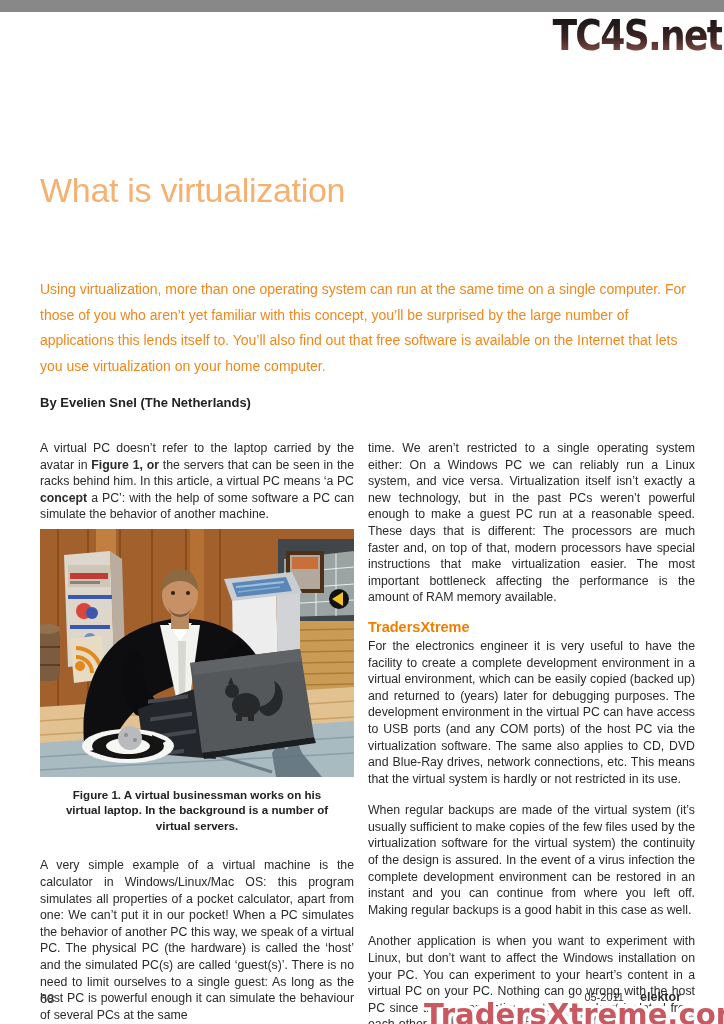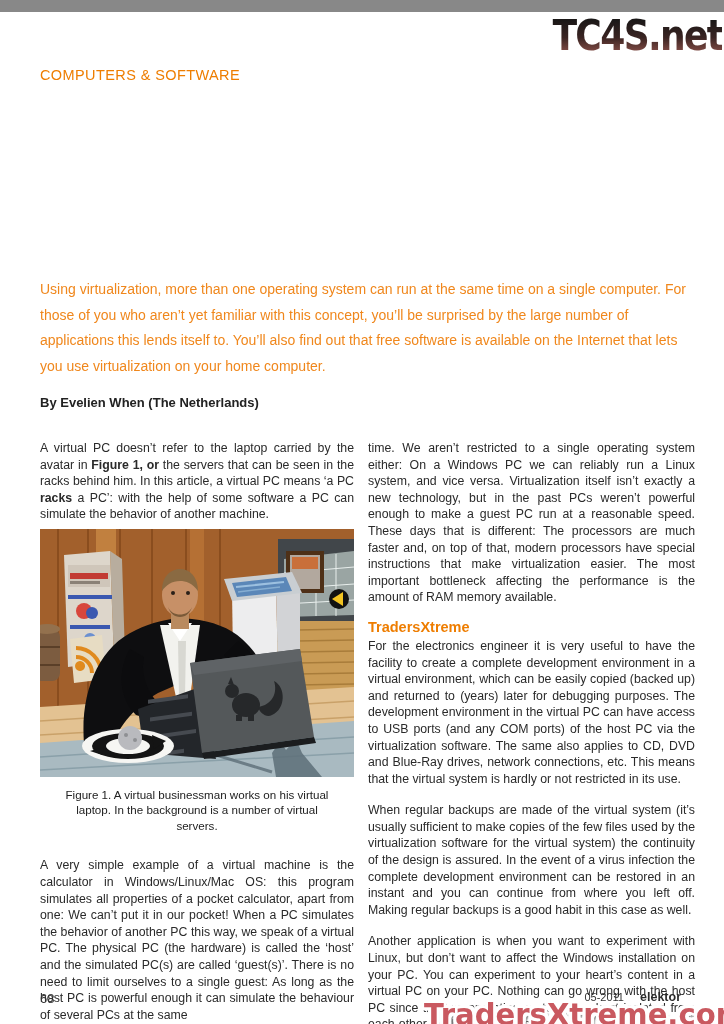--- a/index.html
+++ b/index.html
@@ -51,21 +51,21 @@
   }
   .body-p b { font-weight:bold; }
   .sect-head {
     font-size:14.5px; font-weight:bold; color:#ee7d00; margin:0 0 3px 0;
   }
   .col-right .sect-head { margin-top:2px; }
   .figure-wrap { width:314px; height:248px; margin:5px 0 10px 0; }
   .figure-wrap svg { display:block; width:314px; height:248px; }
   .caption {
     font-size:11.6px; line-height:15.5px; text-align:center;
-    color:#222222; padding:0 14px; margin:0 0 24px 0;
+    color:#222222; padding:0 14px; margin:0 0 24px 0;font-weight:bold;
   }
   
   .dlsub {
     position:absolute; left:210px; top:488px;
     font-family:"DejaVu Serif", serif; font-weight:bold;
     font-size:42px; letter-spacing:2px; color:#c42127;
     text-shadow:
       -3px -3px 0 #fff, 3px -3px 0 #fff, -3px 3px 0 #fff, 3px 3px 0 #fff,
       -3px 0 0 #fff, 3px 0 0 #fff, 0 -3px 0 #fff, 0 3px 0 #fff,
       5px 6px 3px rgba(110,110,110,.85);
@@ -89,34 +89,34 @@
       4px 5px 2px rgba(130,130,130,.9);
   }
 </style>
 </head>
 <body>
 
 <div class="page">
 
   <div class="tc4s">TC4S.net</div>
 
-  <div class="kicker">COMPUTERS &amp; SOFTWARE</div>
 
 
   <div class="subtitle">
+    <div>What is virtualization</div>
   </div>
 
   <div class="intro">Using virtualization, more than one operating system can run at the same time on a single computer. For those of you who aren’t yet familiar with this concept, you’ll be surprised by the large number of applications this lends itself to. You’ll also find out that free software is available on the Internet that lets you use virtualization on your home computer.</div>
 
-  <div class="byline">By Evelien When (The Netherlands)</div>
+  <div class="byline">By Evelien Snel (The Netherlands)</div>
 
   <div class="columns">
 
     <div class="col-left">
-      <p class="body-p" style="margin-bottom:6px;"><span>A virtual PC doesn’t refer to the laptop carried by the avatar in </span><b>Figure 1, or</b><span> the servers that can be seen in the racks behind him. In this article, a virtual PC means ‘a PC </span><b>racks</b><span> a PC’: with the help of some software a PC can simulate the behavior of another machine.</span></p>
+      <p class="body-p" style="margin-bottom:6px;"><span>A virtual PC doesn’t refer to the laptop carried by the avatar in </span><b>Figure 1, or</b><span> the servers that can be seen in the racks behind him. In this article, a virtual PC means ‘a PC </span><b>concept</b><span> a PC’: with the help of some software a PC can simulate the behavior of another machine.</span></p>
 
       <div class="figure-wrap">
         <svg viewBox="0 0 314 248">
 
           <rect x="0" y="0" width="314" height="178" fill="#a2602c"></rect>
           <g stroke="#8a4d1e" stroke-width="2">
             <line x1="18" y1="0" x2="18" y2="178"></line>
               <line x1="48" y1="0" x2="48" y2="178"></line>
             <line x1="80" y1="0" x2="80" y2="178"></line>
               <line x1="112" y1="0" x2="112" y2="178"></line>

